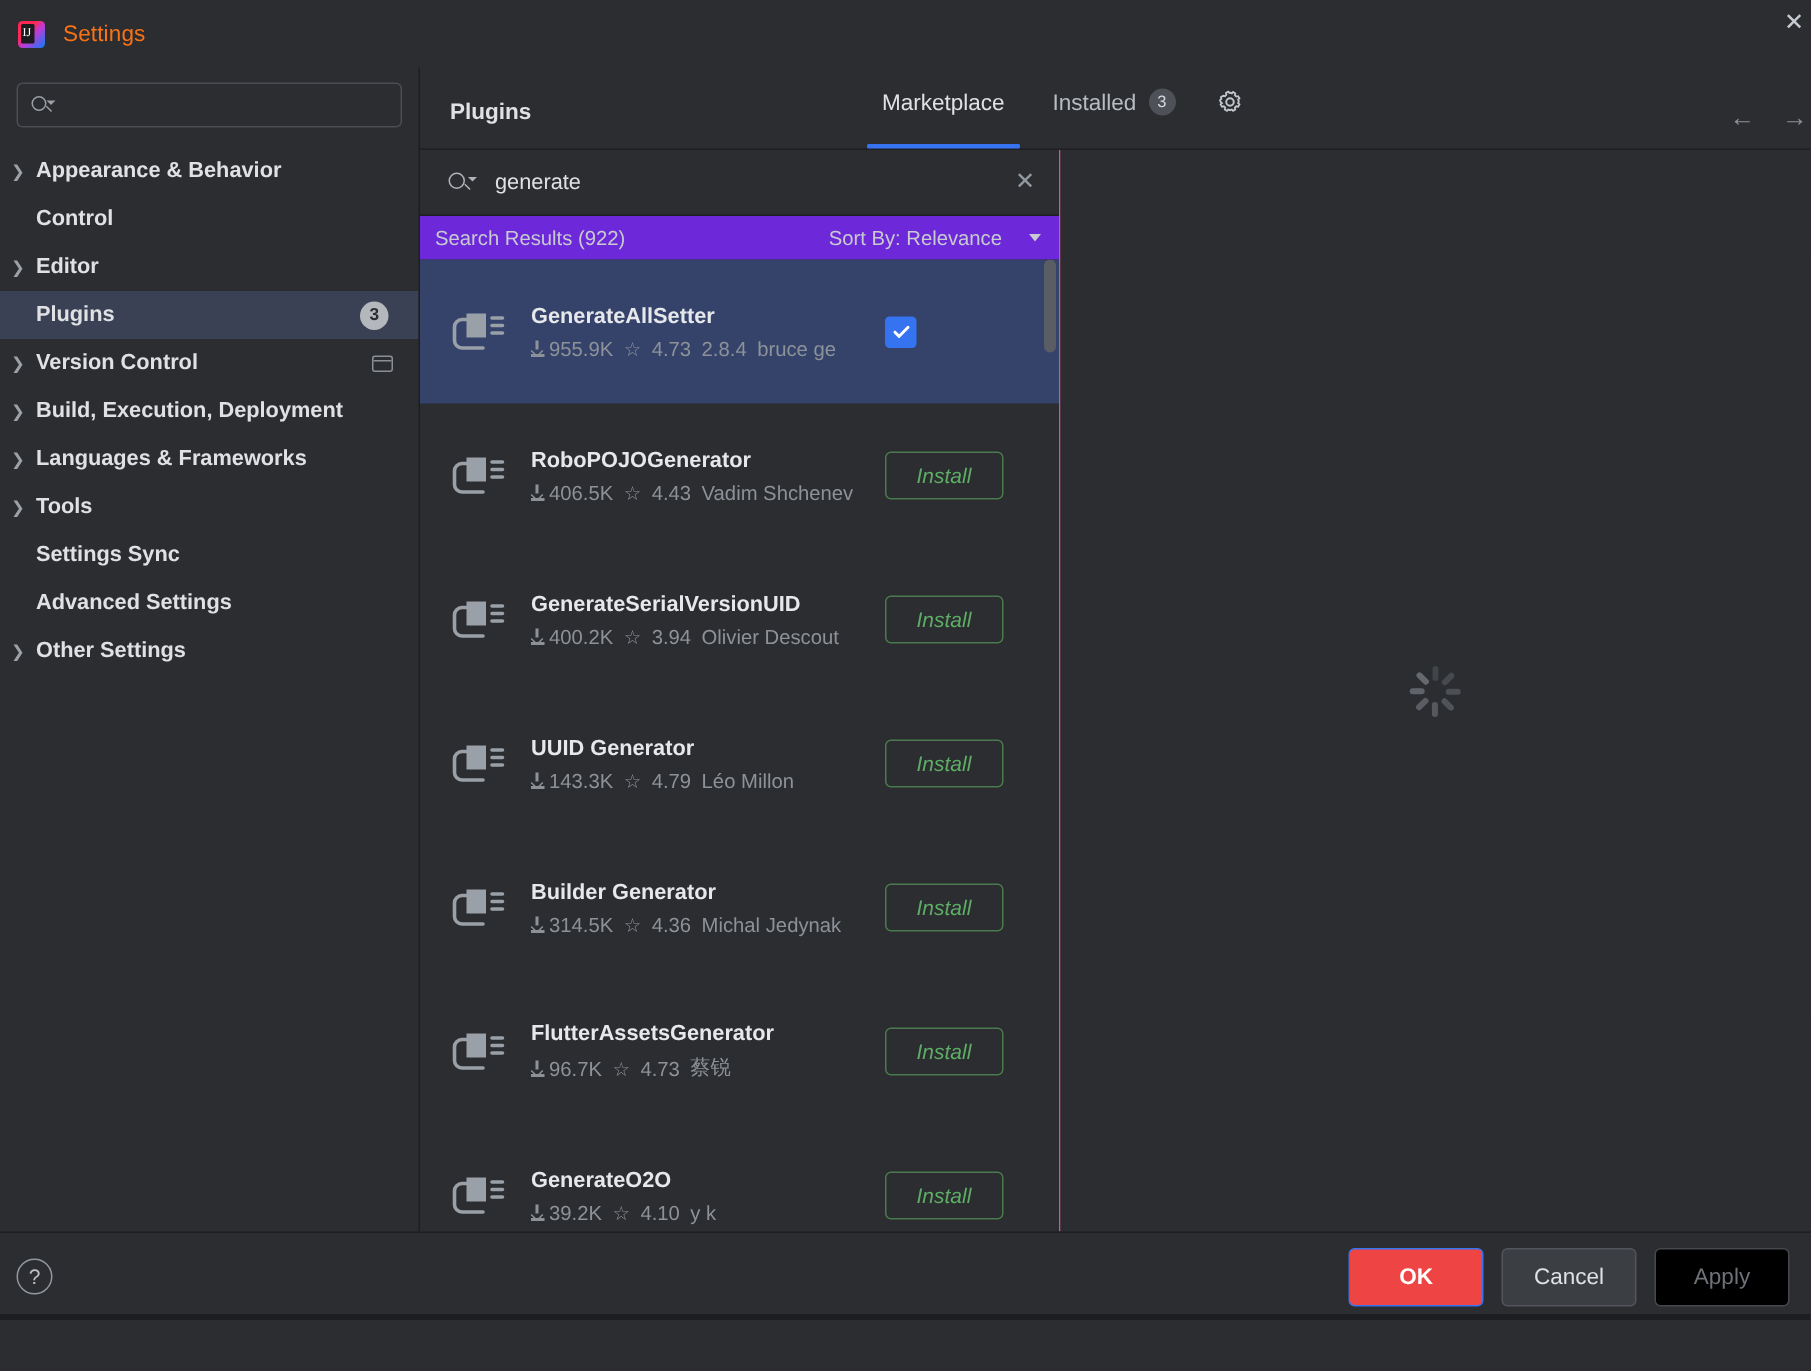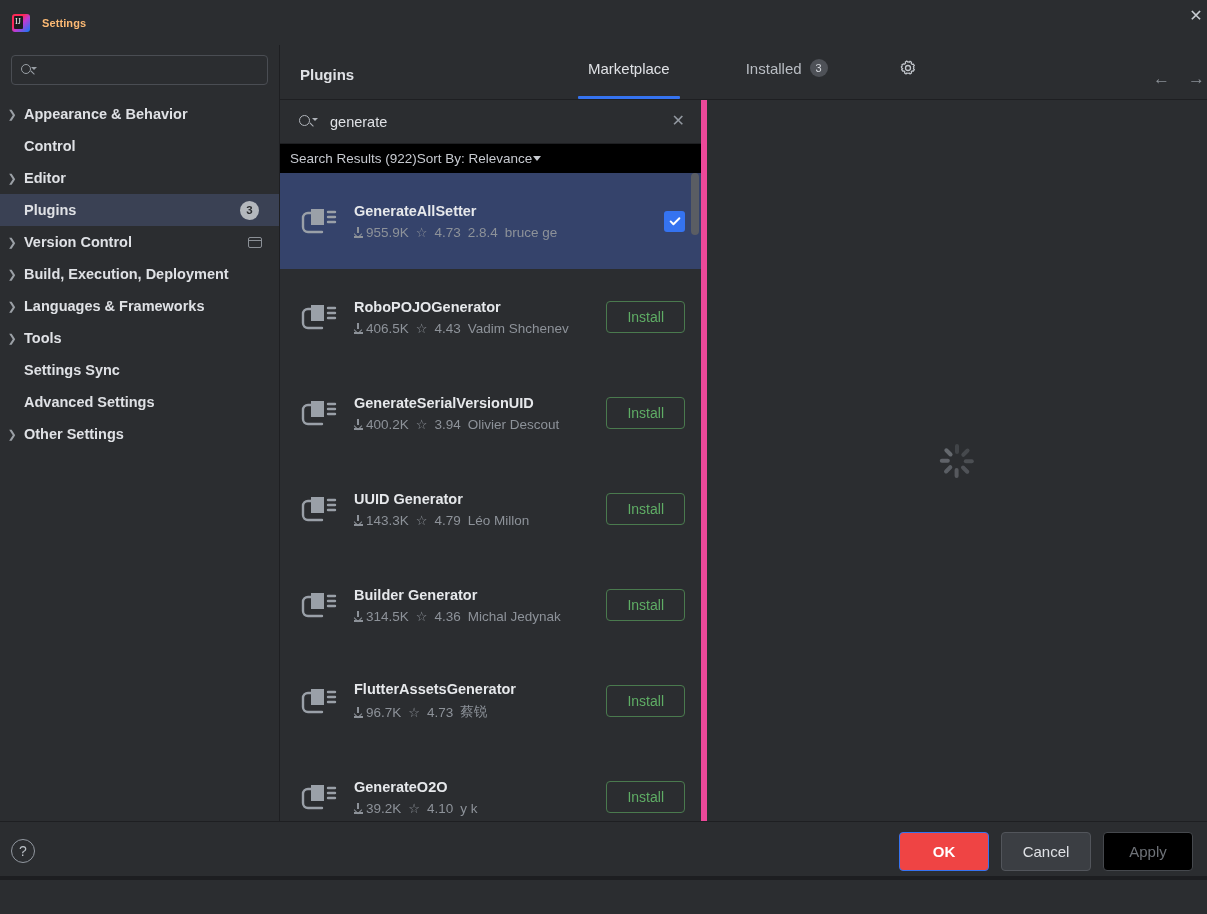--- a/index.html
+++ b/index.html
@@ -18,21 +18,21 @@
     background: #2b2d30;
     display: flex; align-items: center;
     padding: 0 10px;
     position: relative;
   }
   .app-icon { width: 18px; height: 18px; margin-left: 2px; margin-right: 12px; position: relative; flex: 0 0 18px; }
   .app-icon .sq { position: absolute; inset: 0; border-radius: 3px;
     background: linear-gradient(135deg,#fe2857 0%, #fe2857 35%, #bf3bd4 55%, #087cfa 100%); }
   .app-icon .inner { position: absolute; left: 2px; top: 2px; width: 9px; height: 13px; background:#1b1b1f; border-radius:1px;}
   .app-icon .ij { position:absolute; left:3px; top:3px; font-size:8px; color:#fff; font-family:"Liberation Serif",serif; line-height:10px;}
-  .title-text { font-size: 11px; color: #fdba74; letter-spacing: .1px; font-weight: bold; }
+  .title-text { font-size: 15px; color: #f97316; letter-spacing: .1px; }
   .win-close {
     position: absolute; right: 0px; top: 4px;
     width: 22px; height: 22px; color: #c8ccd2;
     display: flex; align-items: center; justify-content: center;
     font-size: 16px;
   }
 
   
   .body-row { flex: 1 1 auto; display: flex; min-height: 0; }
 
@@ -93,21 +93,21 @@
     flex: 1 1 auto; display: flex; flex-direction: column; min-width: 0;
     background: #2b2d30;
   }
   .plug-header {
     height: 55px; flex:0 0 55px;
     display: flex; align-items: flex-end;
     border-bottom: 1px solid #1e1f22;
     position: relative;
   }
   .plug-title { font-size: 15px; font-weight: bold; color:#dfe1e5; padding: 0 0 16px 20px; width: 292px; flex:0 0 292px;}
-  .tabs { display:flex; align-items: flex-end; height:100%;gap:44px; }
+  .tabs { display:flex; align-items: flex-end; height:100%; }
   .tab {
     height: 100%; display:flex; align-items:center; justify-content:center;
     padding: 0 16px; font-size: 15px; color: #b9bdc3; position: relative;
     padding-bottom: 8px;
   }
   .tab.active { color: #dfe1e5; }
   .tab.active::after {
     content:''; position:absolute; left:6px; right:6px; bottom:0; height:3px; background:#3573f0; border-radius:1px;
   }
   .tab .tbadge {
@@ -119,65 +119,65 @@
     position: absolute; right: 0px; bottom: 12px; display:flex; gap: 18px; padding-right: 2px;
   }
   .nav-arrows span { color:#8b9096; font-size:17px; line-height:1; }
 
   .plug-main { flex: 1 1 auto; display: flex; min-height: 0; }
 
   
   .list-col {
     width: 427px; flex: 0 0 427px;
     display:flex; flex-direction:column; min-height:0;
-    border-right: 6px solid #ec4899;
+    border-right: 1px solid #ec4899;
   }
   .search-row {
     height: 44px; flex:0 0 44px;
     display:flex; align-items:center; padding: 0 12px 0 18px;
     background:#2b2d30;
     border-bottom: 1px solid #1e1f22;
   }
   .search-row .q { position:relative; width:18px;height:18px; flex:0 0 18px;}
   .search-row .q .ring{position:absolute;left:1px;top:2px;width:11px;height:11px;border:1.4px solid #b0b4ba;border-radius:50%;}
   .search-row .q .hndl{position:absolute;left:10.5px;top:11px;width:5px;height:1.4px;background:#b0b4ba;transform:rotate(45deg);}
   .search-row .q .caret{position:absolute;right:-2px;top:5px;width:0;height:0;border-left:3px solid transparent;border-right:3px solid transparent;border-top:3.5px solid #b0b4ba;}
   .search-row .qinput {
     flex:1 1 auto; background:transparent;border:0;outline:none;color:#dfe1e5;
     font-family:"Liberation Sans",sans-serif;font-size:14.5px;padding-left:14px;
     caret-color:#dfe1e5;
   }
   .search-row .clear { color:#9298a0; font-size:16px; padding: 0 4px 2px 4px; }
 
   .results-bar {
-    height: 29px; flex:0 0 29px; background:#000000;
-    display:flex;align-items:center;
+    height: 29px; flex:0 0 29px; background:#6d28d9;
+    display:flex;align-items:center;justify-content:space-between;
     padding: 0 12px 0 10px; font-size:13.5px; color:#c7cad0;
     position:relative;
   }
-  .results-bar .sort { display:flex; align-items:center; gap:1px; }
+  .results-bar .sort { display:flex; align-items:center; gap:18px; }
   .results-bar .sort .dncar { width:0;height:0;border-left:4.5px solid transparent;border-right:4.5px solid transparent;border-top:5px solid #c7cad0; }
 
   .results-list { flex:1 1 auto; overflow:hidden; position:relative; }
   .prow {
     height: 96px; display:flex; align-items:center; padding: 0 0 0 14px; position:relative;
   }
   .prow.selected { background:#35436b; }
   .pic { width:48px; height:48px; flex:0 0 48px; position:relative; margin-right:12px; }
   .pic svg { width:48px; height:48px; display:block; }
   .pinfo { flex:1 1 auto; min-width:0; }
   .pname { font-size:14.5px; font-weight:bold; color:#e6e8eb; margin-bottom:6px; white-space:nowrap;}
   .pmeta { font-size:13.5px; color:#8d9299; display:flex; align-items:center; gap:7px; white-space:nowrap;}
   .pmeta .dl { display:inline-flex; align-items:center; gap:3px; }
   .dl-arrow { display:inline-block; width:9px; height:11px; position:relative; }
   .dl-arrow::before{content:'';position:absolute;left:3.2px;top:0;width:1.4px;height:6px;background:#8d9299;}
   .dl-arrow::after{content:'';position:absolute;left:0.6px;top:4px;width:5px;height:5px;border-left:1.4px solid #8d9299;border-bottom:1.4px solid #8d9299;transform:rotate(-45deg);}
   .dl-base{position:absolute;left:0;bottom:0;width:9px;height:1.4px;background:#8d9299;}
   .star { color:#8d9299; font-size:13px; }
-  .paction { width: 100px; flex:0 0 100px; display:flex; align-items:center; justify-content:flex-end; margin-right:16px;}
+  .paction { width: 100px; flex:0 0 100px; display:flex; align-items:center; justify-content:flex-start; margin-right:16px;font-style:italic;}
   .install-btn {
     border:1px solid #4a7a4e; border-radius:4px; background:transparent;
     color:#5fad65; font-size:14px; padding:7px 20px;
     font-family:"Liberation Sans",sans-serif;
   }
   .chk {
     width:21px;height:21px;border-radius:3px;background:#3573f0;
     display:flex;align-items:center;justify-content:center;
   }
   .chk svg { width:14px;height:14px; }

